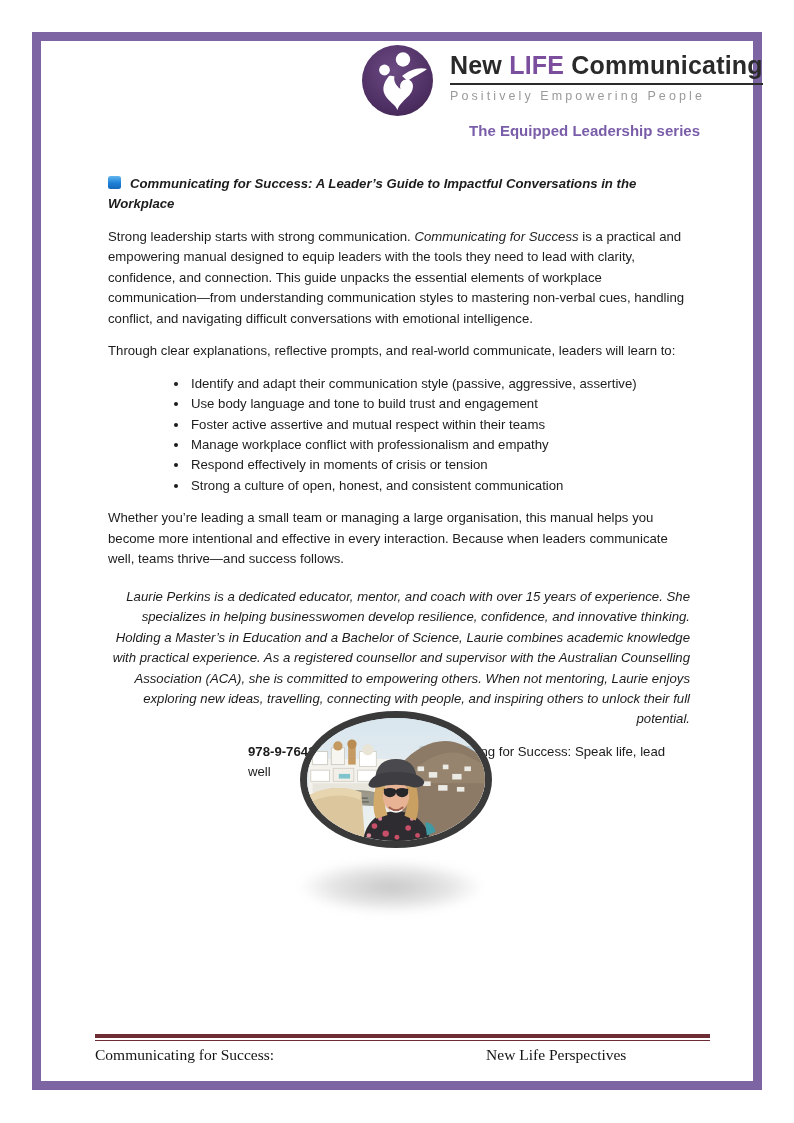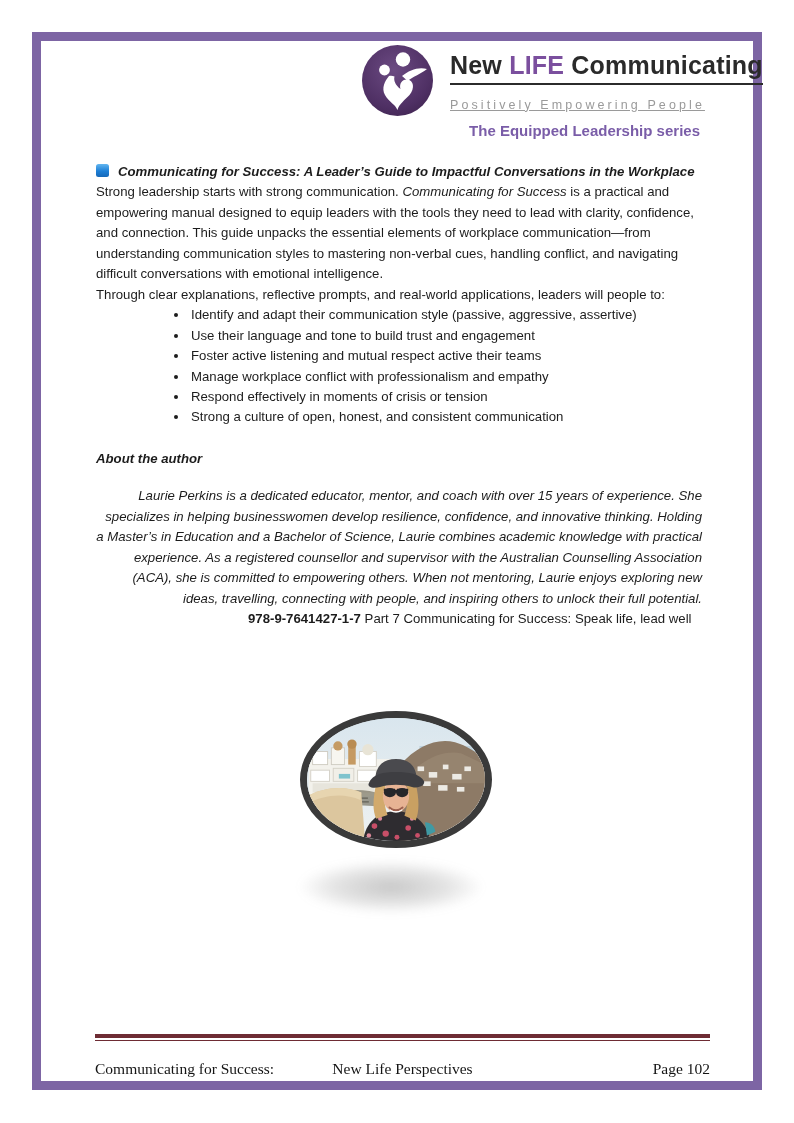--- a/index.html
+++ b/index.html
@@ -13,55 +13,55 @@
     position:absolute; left:32px; top:32px; width:730px; height:1058px;
     border:9px solid #7d65a4;
   }
   
   .logo-block { position:absolute; left:362px; top:45px; display:flex; gap:17px; align-items:flex-start; }
   .logo-mark { width:71px; height:71px; flex:0 0 auto; }
   .logo-text { padding-top:7px; }
   .brand-line { font-size:25px; font-weight:bold; letter-spacing:0.2px; color:#2a2a2a; white-space:nowrap; line-height:1.1; }
   .brand-life { color:#7b4f9e;margin-top:33px; }
   .brand-rule { border-top:2px solid #2b2b2b; margin-top:3px; }
-  .tagline { font-size:12.5px; color:#9a9a9a; letter-spacing:3.1px; padding-top:13px; white-space:nowrap;text-decoration:underline; }
+  .tagline { font-size:12.5px; color:#9a9a9a; letter-spacing:3.1px; padding-top:4px; white-space:nowrap; }
   .series { position:absolute; top:122px; right:94px; font-size:15px; font-weight:bold; color:#7a5da8; }
   
   .content {
     position:absolute; left:96px; top:162px; width:606px;
     font-size:13.2px; line-height:20.45px; color:#1c1c1c;
   }
   .doc-title { font-weight:bold; font-style:italic; }
   .blue-square {
     display:inline-block; width:13px; height:13px; border-radius:2.5px;
     background:linear-gradient(180deg,#62b6f0 0%,#1d7fd6 55%,#1668b8 100%);
     margin-right:9px; vertical-align:-1px; font-style:normal;
   }
-  .content p { margin:0; }
+  .content p { margin:12px; }
   .content ul { margin:0; padding-left:49px; list-style:disc; }
   .content li { padding-left:2px;margin-left:44px; }
   .about-heading { font-weight:bold; font-style:italic; margin-top:21px !important; }
   .bio { font-style:italic; margin-top:17px !important;text-align:right; }
   .isbn-line { margin-left:152px !important; }
   .isbn-bold { font-weight:bold; }
   
   .author-photo {
     position:absolute; left:300px; top:711px; width:192px; height:137px;
     border:7px solid #3a3a3a; border-radius:50%; overflow:hidden; background:#cfd8de;
   }
   .author-photo svg { display:block; width:100%; height:100%; }
   .shadow-blob {
     position:absolute; left:300px; top:861px; width:182px; height:52px;
     background:radial-gradient(ellipse at center, rgba(110,110,110,0.38) 0%, rgba(110,110,110,0.18) 45%, rgba(110,110,110,0) 72%);
     filter:blur(4px); border-radius:50%;
   }
   
   .footer { position:absolute; left:95px; top:1034px; width:615px; font-family:"Liberation Serif", serif; }
   .footer-rule { height:7px; border-top:4px solid #6e2c34; border-bottom:1px solid #6e2c34; }
-  .footer-row { display:flex; margin-top:19px; font-size:15.5px; color:#141414; }
+  .footer-row { display:flex; margin-top:5px; font-size:15.5px; color:#141414; }
   .footer-row .f-left  { flex:1; text-align:left; }
   .footer-row .f-center{ flex:1; text-align:center; }
   .footer-row .f-right { flex:1; text-align:right; }
 </style>
 </head>
 <body>
 
 <div class="page">
   <div class="frame"></div>
 
@@ -89,30 +89,30 @@
       <div class="brand-rule"></div>
       <div class="tagline">Positively Empowering People</div>
     </div>
   </div>
 
   <div class="series">The Equipped Leadership series</div>
 
   <div class="content">
     <p class="doc-title"><span class="blue-square"></span><span>Communicating for Success: A Leader’s Guide to Impactful Conversations in the Workplace</span></p>
     <p><span>Strong leadership starts with strong communication. </span><em>Communicating for Success</em><span> is a practical and empowering manual designed to equip leaders with the tools they need to lead with clarity, confidence, and connection. This guide unpacks the essential elements of workplace communication—from understanding communication styles to mastering non-verbal cues, handling conflict, and navigating difficult conversations with emotional intelligence.</span></p>
-    <p>Through clear explanations, reflective prompts, and real-world applications, leaders will people to:</p>
+    <p>Through clear explanations, reflective prompts, and real-world communicate, leaders will learn to:</p>
     <ul>
       <li>Identify and adapt their communication style (passive, aggressive, assertive)</li>
-      <li>Use their language and tone to build trust and engagement</li>
-      <li>Foster active listening and mutual respect active their teams</li>
+      <li>Use body language and tone to build trust and engagement</li>
+      <li>Foster active assertive and mutual respect within their teams</li>
       <li>Manage workplace conflict with professionalism and empathy</li>
       <li>Respond effectively in moments of crisis or tension</li>
       <li>Strong a culture of open, honest, and consistent communication</li>
     </ul>
-    <p class="about-heading">About the author</p>
+    <p>Whether you’re leading a small team or managing a large organisation, this manual helps you become more intentional and effective in every interaction. Because when leaders communicate well, teams thrive—and success follows.</p>
     <p class="bio">Laurie Perkins is a dedicated educator, mentor, and coach with over 15 years of experience. She specializes in helping businesswomen develop resilience, confidence, and innovative thinking. Holding a Master’s in Education and a Bachelor of Science, Laurie combines academic knowledge with practical experience. As a registered counsellor and supervisor with the Australian Counselling Association (ACA), she is committed to empowering others. When not mentoring, Laurie enjoys exploring new ideas, travelling, connecting with people, and inspiring others to unlock their full potential.</p>
     <p class="isbn-line"><span class="isbn-bold">978-9-7641427-1-7</span><span> Part 7 Communicating for Success: Speak life, lead well</span></p>
   </div>
 
   <div class="author-photo">
     <svg viewBox="0 0 190 132" preserveAspectRatio="none">
       <defs>
         <linearGradient id="sky" x1="0" y1="0" x2="0" y2="1">
           <stop offset="0%" stop-color="#d9e6ee"></stop>
           <stop offset="100%" stop-color="#eef1f0"></stop>
@@ -193,16 +193,15 @@
     </svg>
   </div>
 
   <div class="shadow-blob"></div>
 
   <div class="footer">
     <div class="footer-rule"></div>
     <div class="footer-row">
       <span class="f-left">Communicating for Success:</span>
       <span class="f-center">New Life Perspectives</span>
-      <span class="f-right">Page 102</span>
     </div>
   </div>
 </div>
 
 </body></html>

